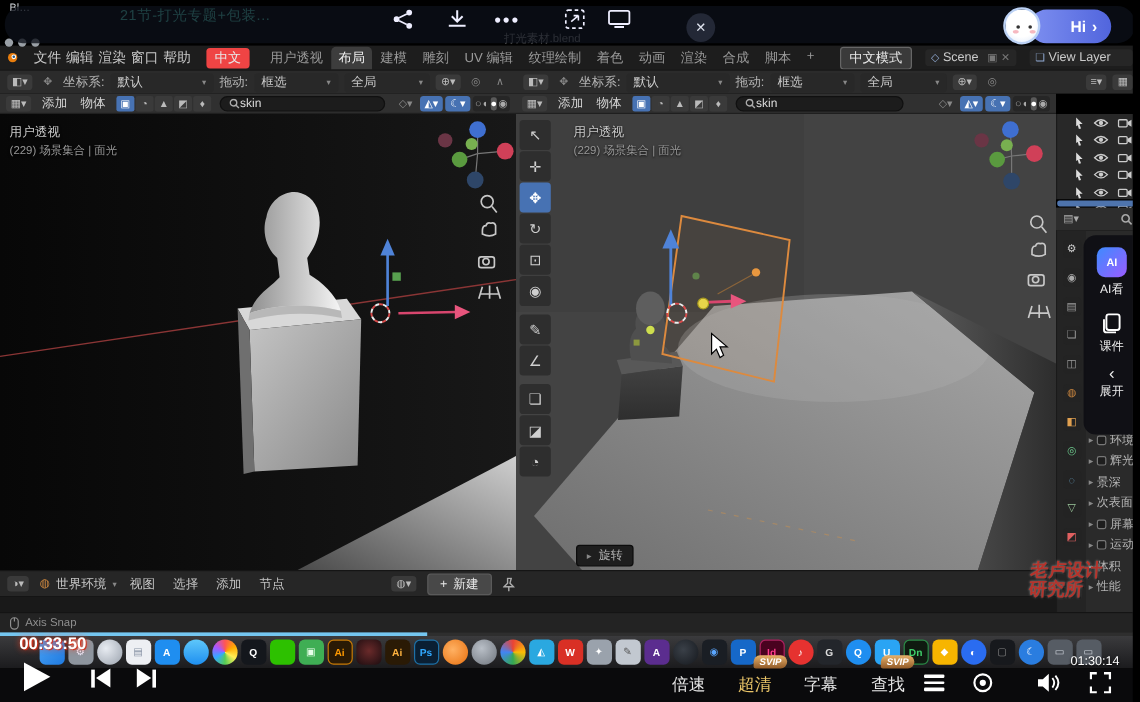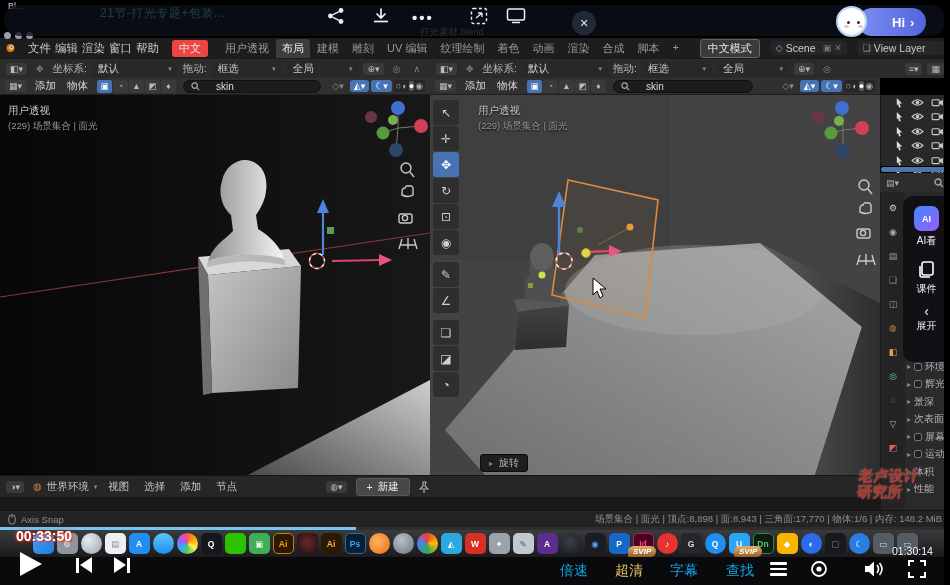--- a/index.html
+++ b/index.html
@@ -20,21 +20,21 @@
 .idsel .x{color:#777;font-size:9px}
 .tsrow{height:20px;background:#2b2b2b;border-top:1px solid #1a1a1a;display:flex;align-items:center;gap:5px;padding:0 6px;font-size:10.5px;color:#b5b5b5;white-space:nowrap;overflow:hidden}
 .icobox{background:#3a3a3a;border-radius:3px;padding:1px 4px;font-size:9px;color:#bbb}
 .icobox.dim{background:transparent;color:#888}
 .dd{display:flex;align-items:center;gap:4px;background:#282828;border-radius:3px;padding:1px 6px;color:#ccc}
 .dd .car{font-size:7px;color:#888}
 .vph{height:17px;background:#303030;border-bottom:1px solid #1f1f1f;display:flex;align-items:center;gap:7px;padding:0 5px;font-size:10.5px;color:#d5d5d5;white-space:nowrap;overflow:hidden}
 .modegrp{display:flex;gap:1px}
 .mbox{width:15px;height:13px;background:#3a3a3a;border-radius:2px;font-size:8.5px;color:#bbb;display:flex;align-items:center;justify-content:center}
 .mbox.on{background:#4772b3;color:#fff}
-.srch{display:flex;align-items:center;gap:16px;background:#1c1c1c;border:1px solid #101010;border-radius:7px;height:13px;padding:0 7px;width:140px;font-size:10px;color:#ddd}
+.srch{display:flex;align-items:center;gap:0;background:#1c1c1c;border:1px solid #101010;border-radius:7px;height:13px;padding:0 7px;width:140px;font-size:10px;color:#ddd}
 .rgrp{display:flex;align-items:center;gap:2px;margin-left:auto}
 .sphgrp{display:flex;gap:1px;background:#262626;border-radius:3px;padding:1px 2px;font-size:9px;color:#aaa}
 .sph.on{background:#5a5a5a;border-radius:2px;color:#fff}
 
 .vp-overlay{font-size:10.5px;color:#c9c9c9;line-height:15px;text-shadow:0 1px 2px #000}
 .vp-overlay .sub{font-size:9.5px;color:#979797}
 .toolcol{display:flex;flex-direction:column;gap:1px}
 .tool{width:26px;height:25px;background:#2e2e2e;border-radius:3px;color:#cfcfcf;font-size:12px;display:flex;align-items:center;justify-content:center}
 .tool.active{background:#4772b3;color:#fff}
 .tool.gap{margin-top:6px}
@@ -69,21 +69,21 @@
 .vside{background:rgba(14,14,19,.93);border-radius:10px 0 0 10px;display:flex;flex-direction:column;align-items:center;padding-top:10px;gap:3px;z-index:10;color:#f0f0f0;font-size:10px}
 .aiicon{width:25px;height:25px;border-radius:7px;background:linear-gradient(135deg,#3d8bff,#9b5cff);color:#fff;font-size:9px;font-weight:bold;display:flex;align-items:center;justify-content:center}
 .wmark{z-index:11;color:#b5332b;font-weight:bold;font-size:15px;line-height:16px;text-shadow:0 0 2px rgba(255,255,255,.55),1px 1px 0 rgba(0,0,0,.6);transform:skewX(-4deg)}
 
 .prog{left:0;top:527px;width:950px;height:3px;background:rgba(255,255,255,.18);z-index:12}
 .prog i{display:block;height:3px;background:#74c6f0}
 .tstamp{left:16px;top:528px;font-size:14px;font-weight:bold;color:#fff;text-shadow:0 0 5px rgba(255,60,30,.95),1px 1px 0 rgba(200,40,20,.8);z-index:13}
 .dock{left:0;top:530px;width:950px;height:27px;background:linear-gradient(180deg,rgba(130,130,135,.45),rgba(60,60,65,.45));display:flex;align-items:center;justify-content:center;gap:3px;z-index:12}
 .dk{width:21px;height:21px;border-radius:5px;font-size:8.5px;font-weight:bold;display:flex;align-items:center;justify-content:center;color:#fff;flex:0 0 auto}
 .ctrl{left:0;top:557px;width:950px;height:28px;background:#0a0a0c;z-index:12}
-.cbtn{font-size:14px;color:#0ea5e9}
+.cbtn{font-size:14px;color:#e5e5e5}
 .cbtn.gold{color:#e9c468}
 .svip{background:linear-gradient(180deg,#e8b26a,#925b28);border-radius:6px 6px 6px 2px;color:#fff;font-size:8px;font-weight:bold;font-style:italic;padding:1px 5px;z-index:13}
 .dur{font-size:10.5px;color:#fff;z-index:13;text-shadow:0 1px 2px #000}
 .play{width:0;height:0;border-left:22px solid #fff;border-top:12px solid transparent;border-bottom:12px solid transparent}
 .skip{display:flex;align-items:center;gap:1px}
 .skip .bar{width:3px;height:15px;background:#fff}
 .tri-l{width:0;height:0;border-right:12px solid #fff;border-top:8px solid transparent;border-bottom:8px solid transparent}
 .tri-r{width:0;height:0;border-left:12px solid #fff;border-top:8px solid transparent;border-bottom:8px solid transparent}
 .lines{display:flex;flex-direction:column;gap:3px}
 .lines i{display:block;width:17px;height:2.5px;background:#fff;border-radius:1px}
@@ -585,21 +585,20 @@
   <div class="ab" style="left:0;top:497px;width:880px;height:13px;background:#191919"></div>
 
   <div class="ab status" style="left:0;top:510px;width:950px;height:17px">
     <span style="display:flex;align-items:flex-start;gap:5px">
       <svg width="8" height="11" viewBox="0 0 8 11">
           <rect x="0.8" y="0.8" width="6.4" height="9.4" rx="3" fill="none" stroke="#8f8f8f" stroke-width="1"></rect>
           <line x1="4" y1="1" x2="4" y2="4" stroke="#8f8f8f"></line>
         </svg>
       <span>Axis Snap</span>
     </span>
-    <span>场景集合 | 面光 | 顶点:8,898 | 面:8,943 | 三角面:17,770 | 物体:1/6 | 内存: 148.2 MiB</span>
   </div>
 
   <div class="ab vtop"></div>
   <div class="ab vtitle">21节-打光专题+包装...</div>
   <svg class="ab vico" style="left:326px" width="20" height="18" viewBox="0 0 20 18">
       <circle cx="15" cy="3.5" r="2.4" fill="#eef"></circle>
       <circle cx="4.5" cy="9" r="2.4" fill="#eef"></circle>
       <circle cx="15" cy="14.5" r="2.4" fill="#eef"></circle>
       <line x1="6.6" y1="7.8" x2="13" y2="4.6" stroke="#eef" stroke-width="1.4"></line>
       <line x1="6.6" y1="10.2" x2="13" y2="13.4" stroke="#eef" stroke-width="1.4"></line>

